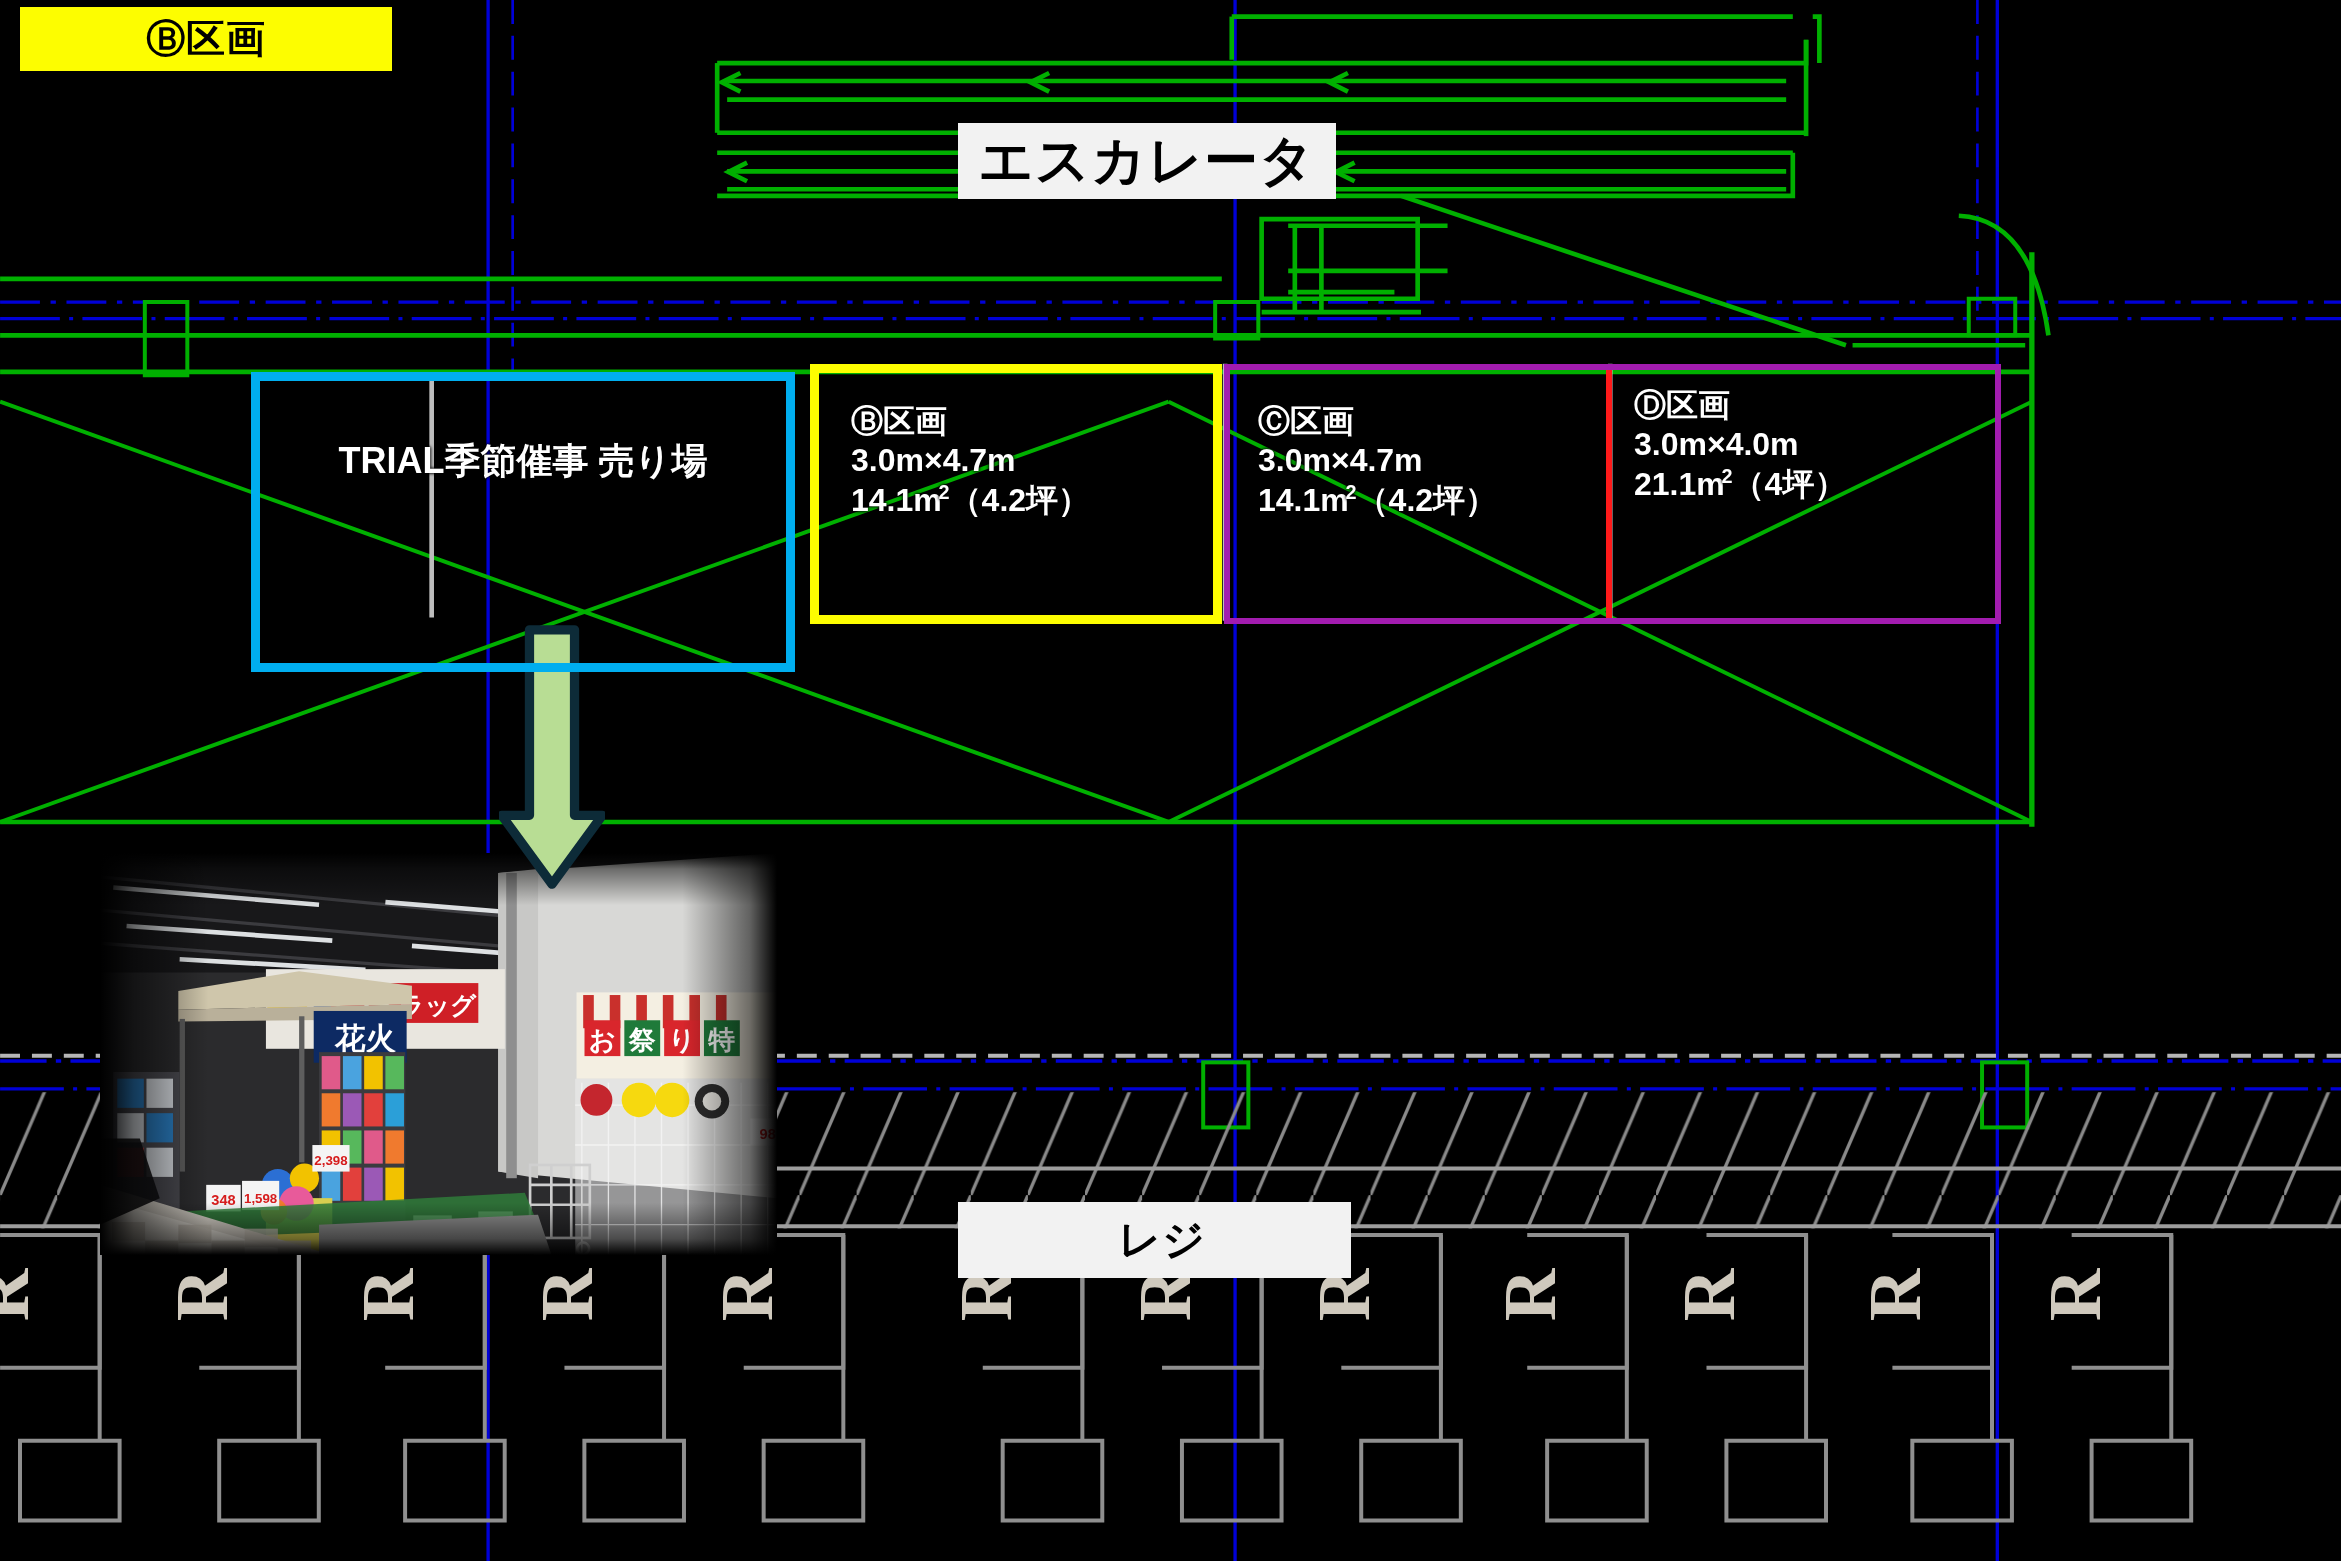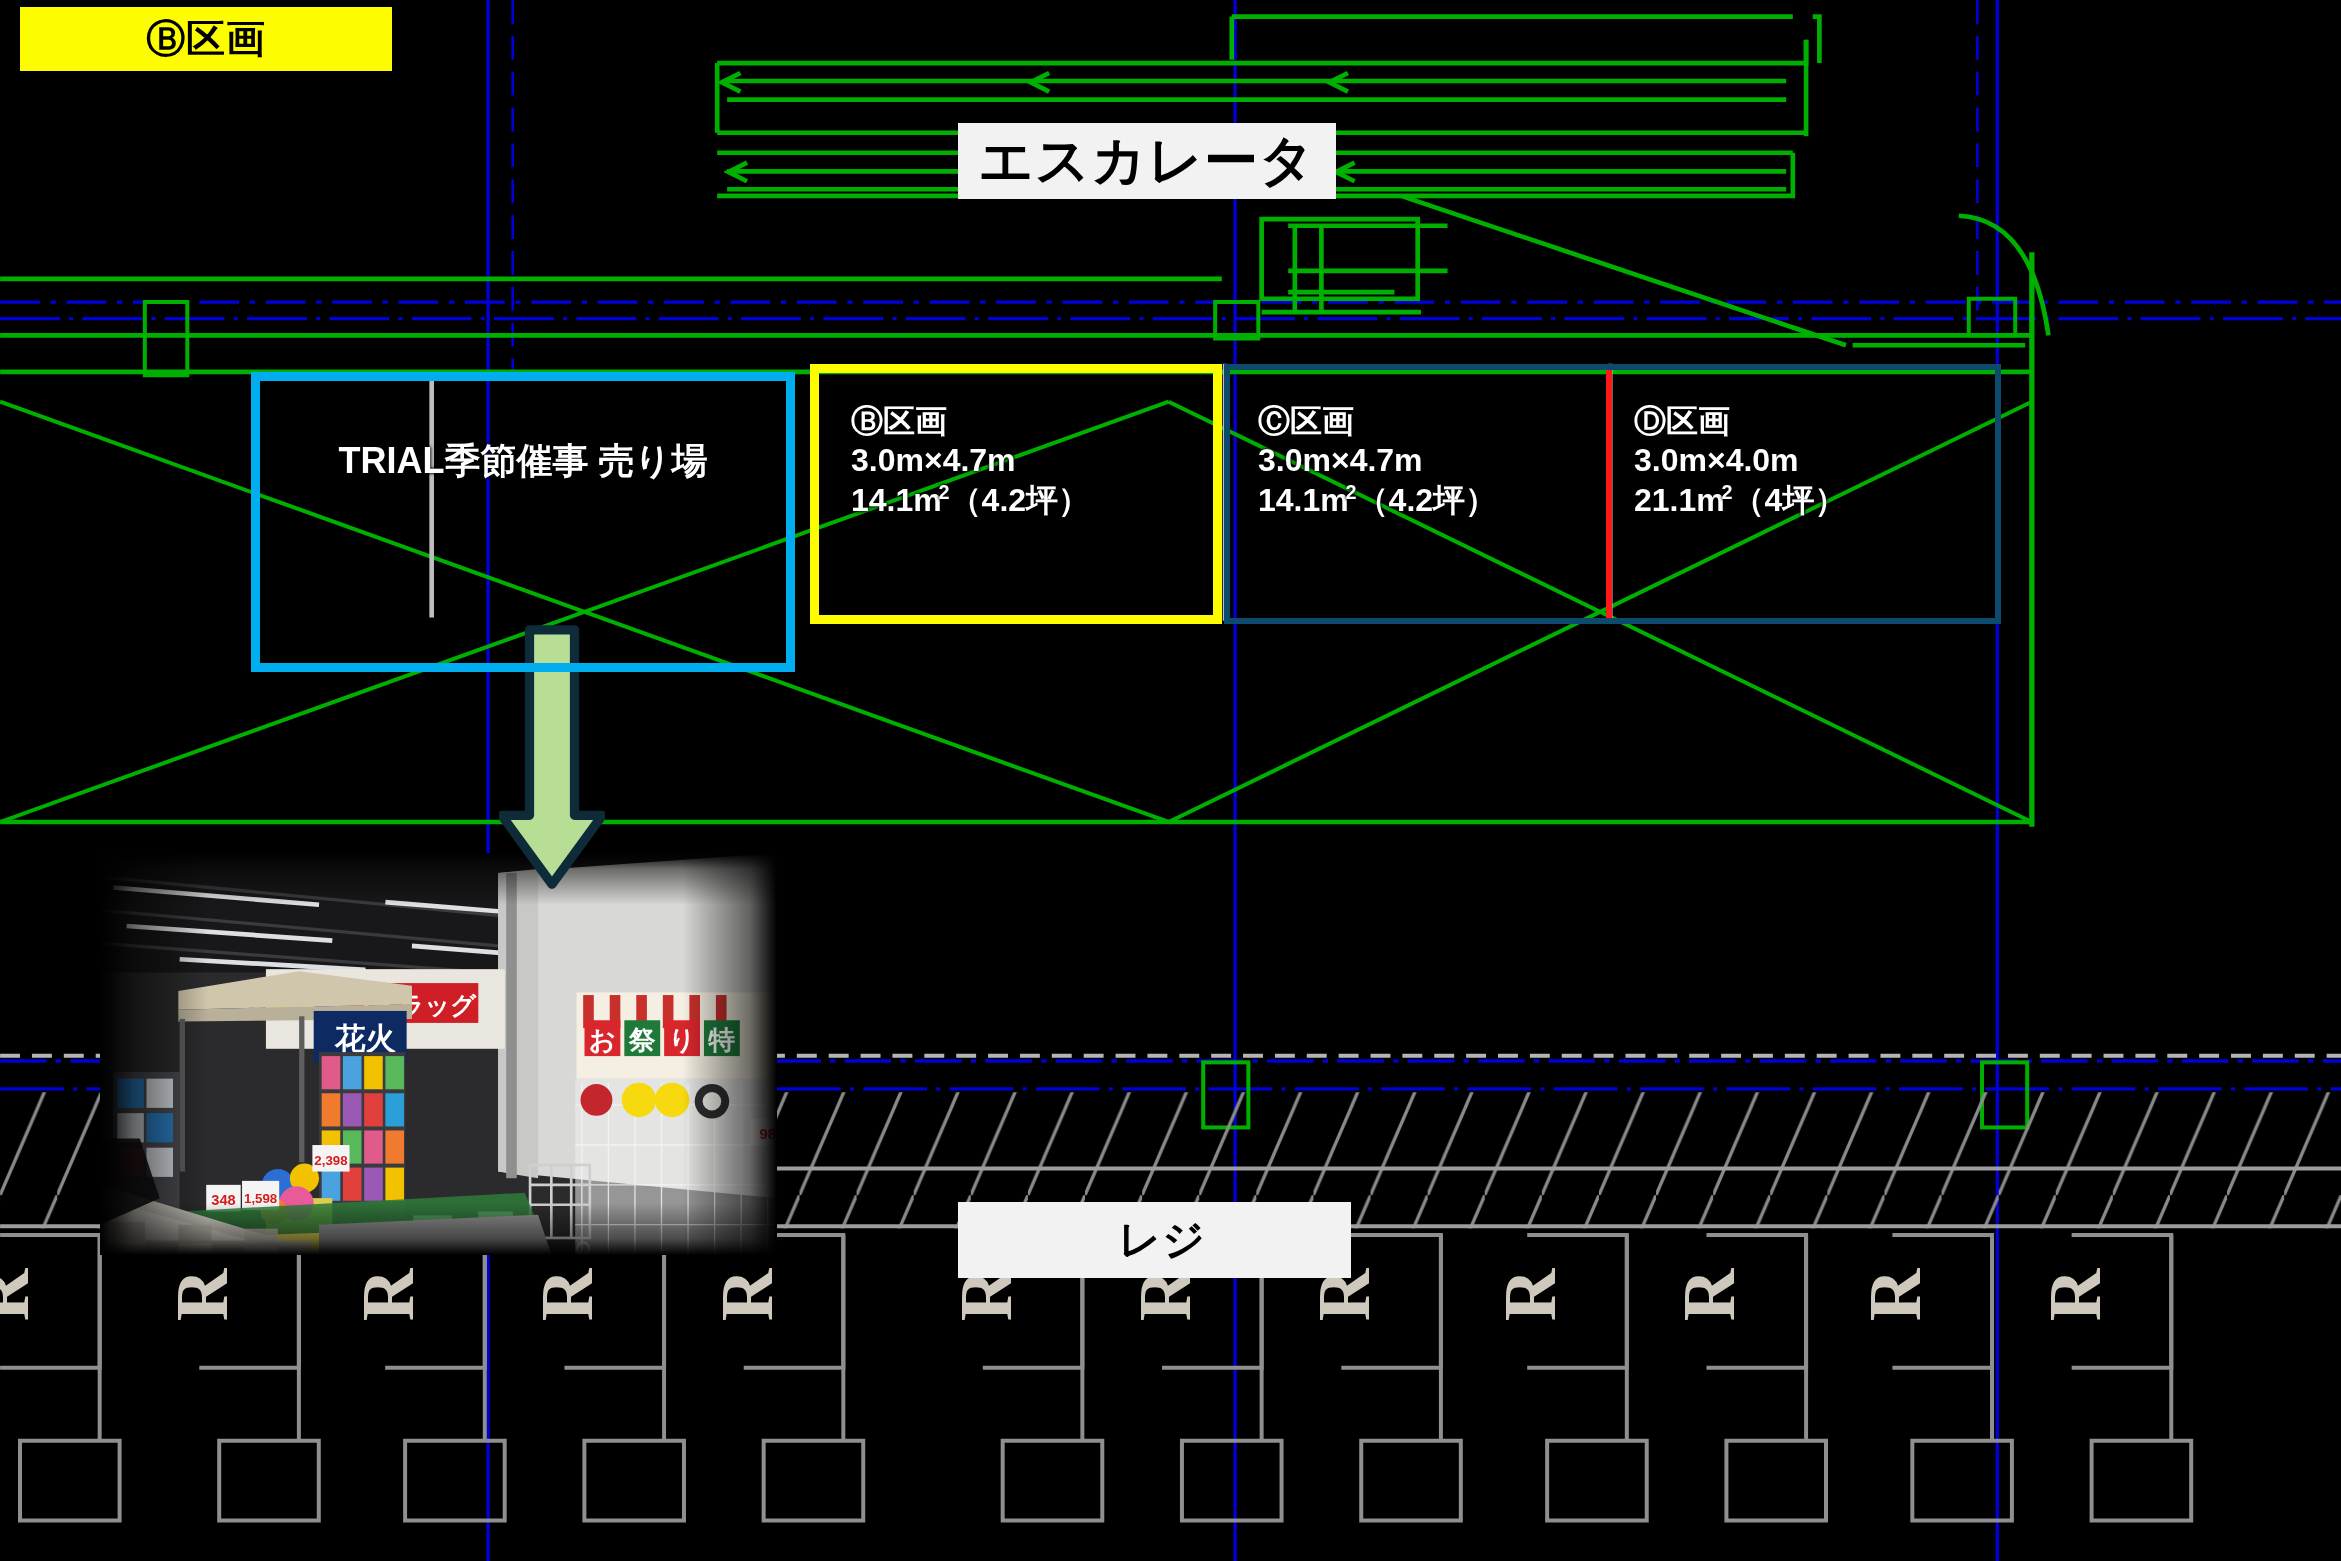--- a/index.html
+++ b/index.html
@@ -13,21 +13,21 @@
   
   .chip{position:absolute;background:#f2f2f2;color:#000;display:flex;
         align-items:center;justify-content:center;font-weight:bold;
         letter-spacing:.02em;}
   .chip-yellow{background:#fdfd00;}
 
   
   .zone{position:absolute;box-sizing:border-box;background:transparent;}
   .zone-cyan{border:9.3px solid #00aeef;}
   .zone-yellow{border:9.3px solid #fdfd00;}
-  .zone-red{border:6px solid #0c4a6e;padding-left:40px;}
+  .zone-red{border:6px solid #a21caf;padding-left:40px;}
 
   .ztext{position:absolute;color:#fff;font-weight:bold;line-height:1.22;
          text-shadow:0 0 3.3px #000,0 0 3.3px #000;white-space:nowrap;}
   .ztext .ln{display:block;}
   .sup{font-size:.62em;vertical-align:.62em;margin-left:-.16em;}
 
   .ctext{position:absolute;color:#fff;font-weight:bold;text-align:center;
          line-height:1.3;text-shadow:0 0 3.3px #000,0 0 3.3px #000;width:100%;}
 
   
@@ -411,21 +411,21 @@
       <span class="ln"><span>14.1</span><span>m</span><span class="sup">2</span><span>（4.2坪）</span></span>
     </div>
   </div>
 
   <div class="zone zone-red" style="left:1224px;top:364px;width:777px;height:260px;">
     <div class="ztext" style="left:28px;top:32px;font-size:32px;">
       <span class="ln">Ⓒ区画</span>
       <span class="ln">3.0m×4.7m</span>
       <span class="ln"><span>14.1</span><span>m</span><span class="sup">2</span><span>（4.2坪）</span></span>
     </div>
-    <div class="ztext" style="left:404px;top:32px;font-size:32px;">
+    <div class="ztext" style="left:404px;top:16px;font-size:32px;">
       <span class="ln">Ⓓ区画</span>
       <span class="ln">3.0m×4.0m</span>
       <span class="ln"><span>21.1</span><span>m</span><span class="sup">2</span><span>（4坪）</span></span>
     </div>
 
     <div style="position:absolute;left:376px;top:0;bottom:0;width:6px;background:#ff1a1a;"></div>
   </div>
 
   <div class="chip chip-yellow" style="left:20px;top:6.6px;width:372px;height:64px;font-size:39px;">
     <span>Ⓑ区画</span>

